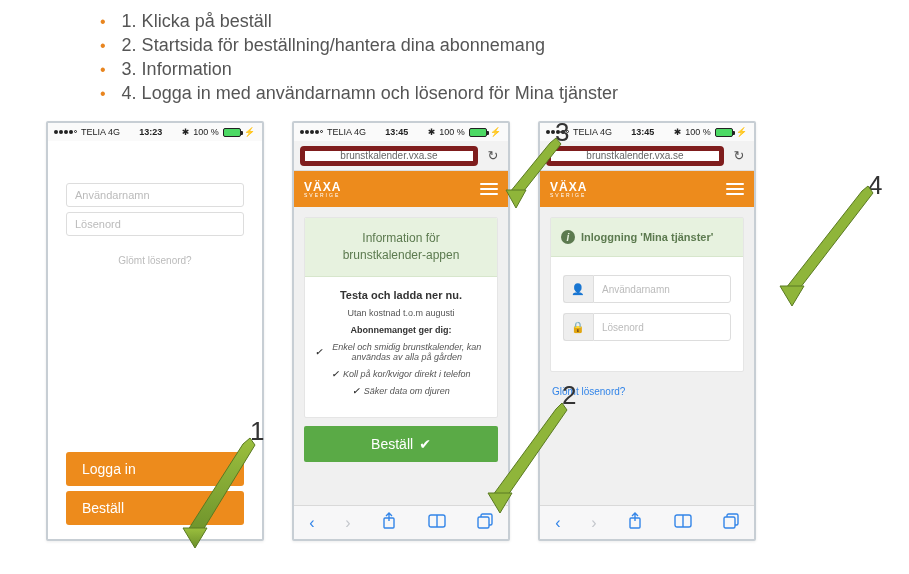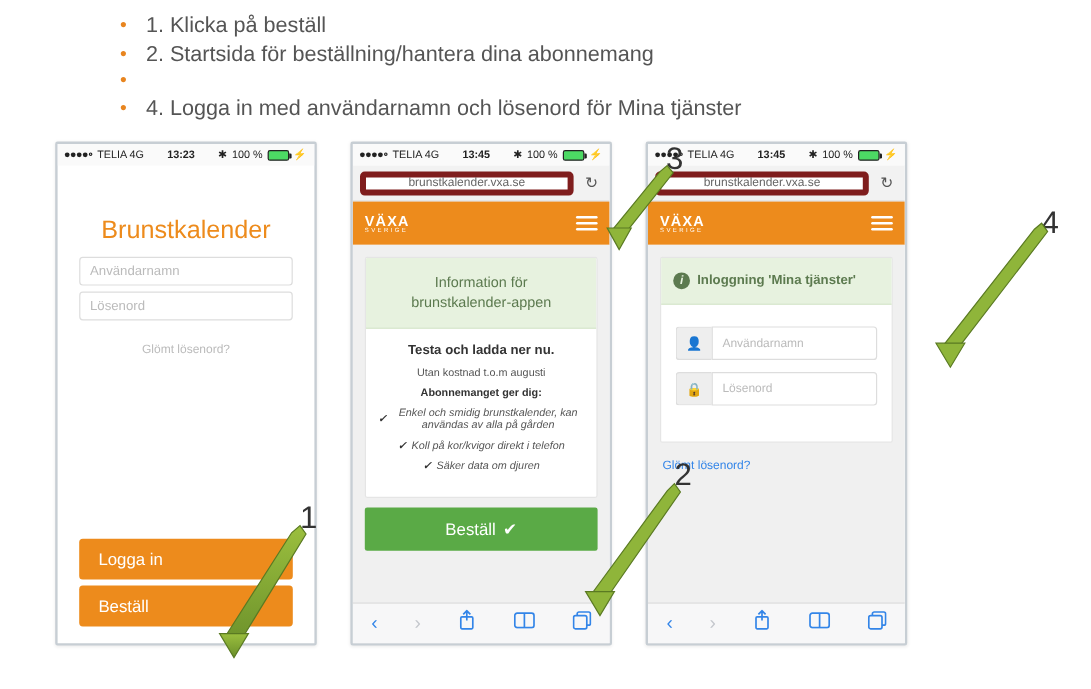--- a/index.html
+++ b/index.html
@@ -78,20 +78,21 @@
   <li>
       <span class="bdot">•</span>
       <span>1. Klicka på beställ</span>
     </li>
   <li>
       <span class="bdot">•</span>
       <span>2. Startsida för beställning/hantera dina abonnemang</span>
     </li>
   <li>
       <span class="bdot">•</span>
+      <span>3. Information</span>
     </li>
   <li>
       <span class="bdot">•</span>
       <span>4. Logga in med användarnamn och lösenord för Mina tjänster</span>
     </li>
 </ul>
 
 <div class="phones">
 
   <div class="phone">
@@ -108,21 +109,20 @@
       </div>
       <span class="sb-time">13:23</span>
       <div class="sb-right">
         <span>✱</span>
         <span>100 %</span>
         <span class="battery"></span>
         <span style="color:#4cd964;font-size:9px;">⚡</span>
       </div>
     </div>
     <div class="p1-body">
-      <div class="p1-title">Brunstkalender</div>
       <div class="p1-input">Användarnamn</div>
       <div class="p1-input">Lösenord</div>
       <div class="p1-forgot">Glömt lösenord?</div>
       <div class="p1-buttons">
         <div class="p1-btn">
             <span>Logga in</span>
           </div>
         <div class="p1-btn">
             <span>Beställ</span>
           </div>

